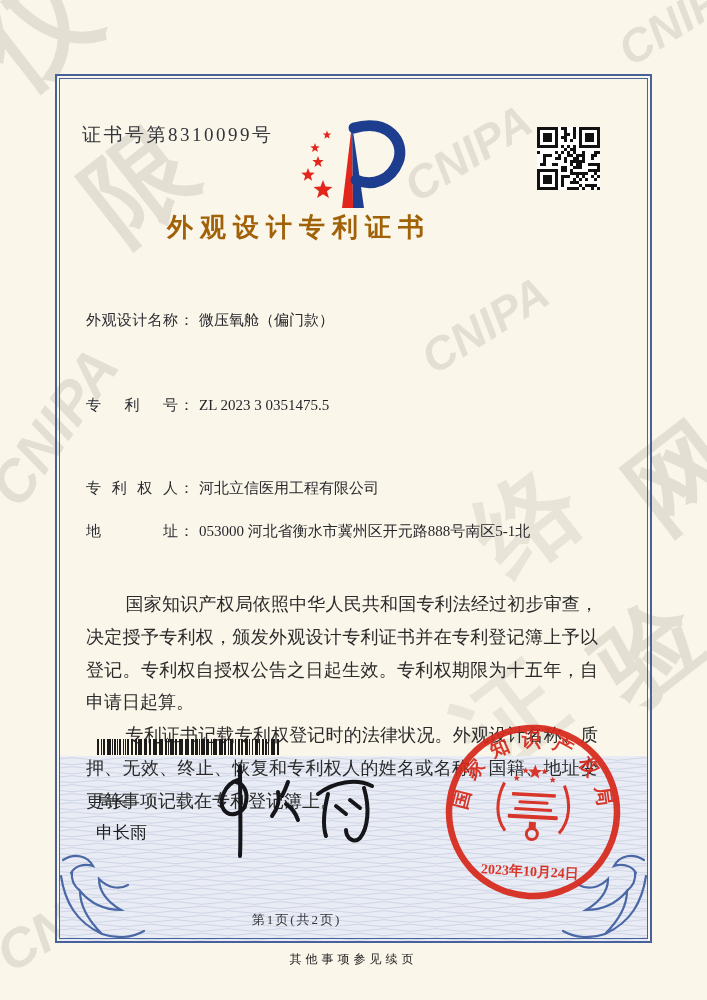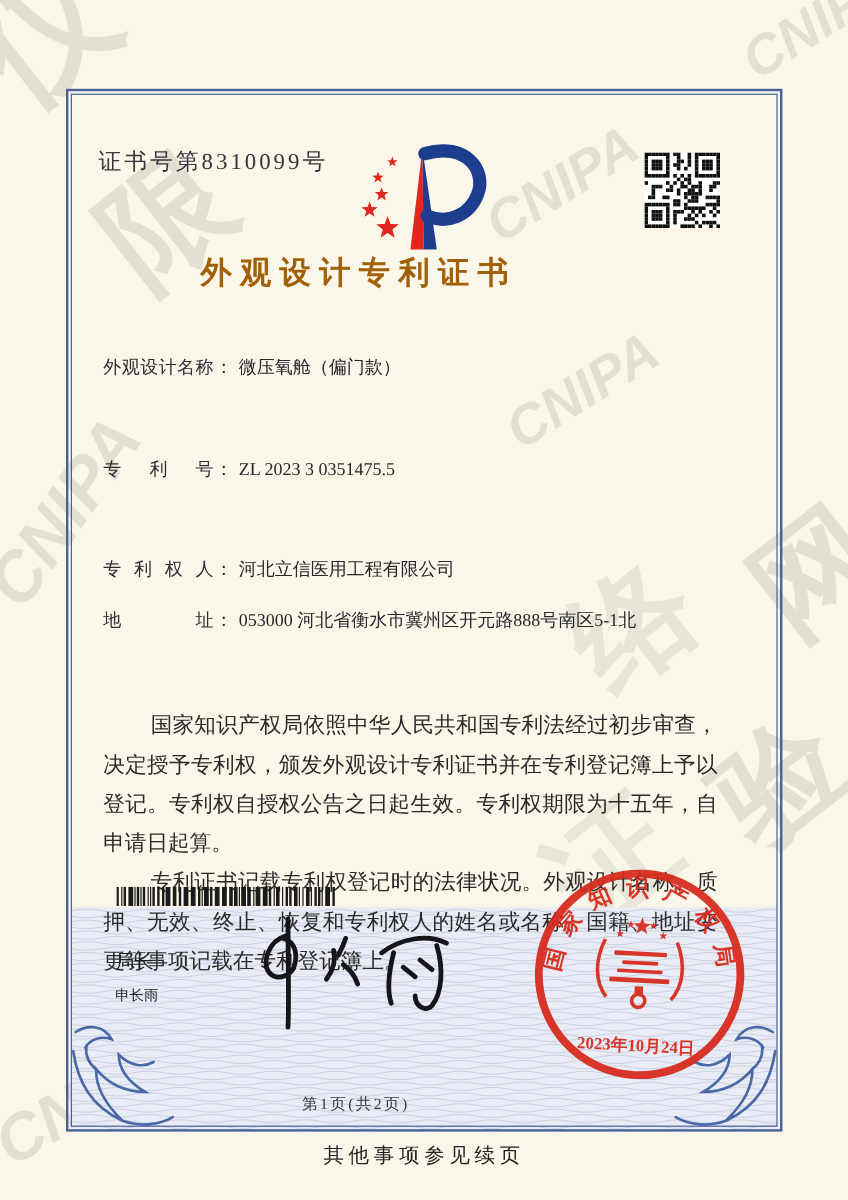--- a/index.html
+++ b/index.html
@@ -28,38 +28,38 @@
          box-sizing:border-box;z-index:3;pointer-events:none;}
   .frame-inner{position:absolute;left:2px;top:2px;right:2px;bottom:2px;border:1px solid #46619b;}
   .flourish{position:absolute;z-index:4;}
   
   .cert-no{left:82px;top:122px;font-size:19px;letter-spacing:2.5px;color:#33353a;z-index:5;}
   .logo{left:288px;top:110px;z-index:5;}
   .qr{left:537px;top:127px;z-index:5;background:#fff;padding:0;}
   .title{left:0;top:215px;width:598px;text-align:center;font-size:26px;font-weight:bold;
          letter-spacing:7px;color:#a16207;z-index:5;line-height:1;}
   .frow{position:absolute;left:86px;font-size:15px;color:#26272b;z-index:5;line-height:1.2;white-space:nowrap;}
-  .flabel{display:inline-block;width:92px;text-align:justify;text-align-last:justify;color:#2b2d33;}
+  .flabel{display:inline-block;width:92px;text-align:justify;text-align-last:justify;color:#2b2d33;margin-top:13px;}
   .flabel.short{width:78px;}
   .fcolon{margin:0 5px 0 1px;}
   .r0{top:298px;} .r1{top:340px;} .r2{top:383px;} .r3{top:425px;}
   .r4{top:466px;} .r5{top:509px;} .r6{top:555px;} .r6b{left:332px;top:555px;}
   .paras{left:86px;top:588px;width:512px;font-size:18px;line-height:1.82;color:#2a2a2a;
          text-align:justify;z-index:5;}
   .paras p{margin:0;text-indent:2.2em;}
   .barcode{left:97px;top:739px;z-index:5;}
   .sig-title{left:96px;top:792px;font-size:16px;color:#202020;z-index:5;
              font-family:"Liberation Sans",sans-serif;text-align:center;}
-  .sig-name{left:96px;top:821px;font-size:12px;color:#202020;z-index:5;
+  .sig-name{left:96px;top:821px;font-size:17px;color:#202020;z-index:5;
             font-family:"Liberation Sans",sans-serif;}
   .sig-hand{left:200px;top:758px;z-index:5;}
   .seal{left:438px;top:717px;z-index:6;transform:rotate(3deg);}
   .page-num{left:0;top:911px;width:593px;text-align:center;font-size:13px;color:#35363b;
             letter-spacing:2px;z-index:5;}
-  .footer-note{left:0;top:951px;width:707px;text-align:center;font-size:17px;color:#232323;
+  .footer-note{left:0;top:951px;width:707px;text-align:center;font-size:12px;color:#232323;
                letter-spacing:4px;z-index:5;}
 </style>
 </head>
 <body>
 
 <div class="page">
 
   <span class="wm wm0">仅</span>
   <span class="wm wm1">限</span>
   <span class="wm latin wm2">CNIPA</span>

